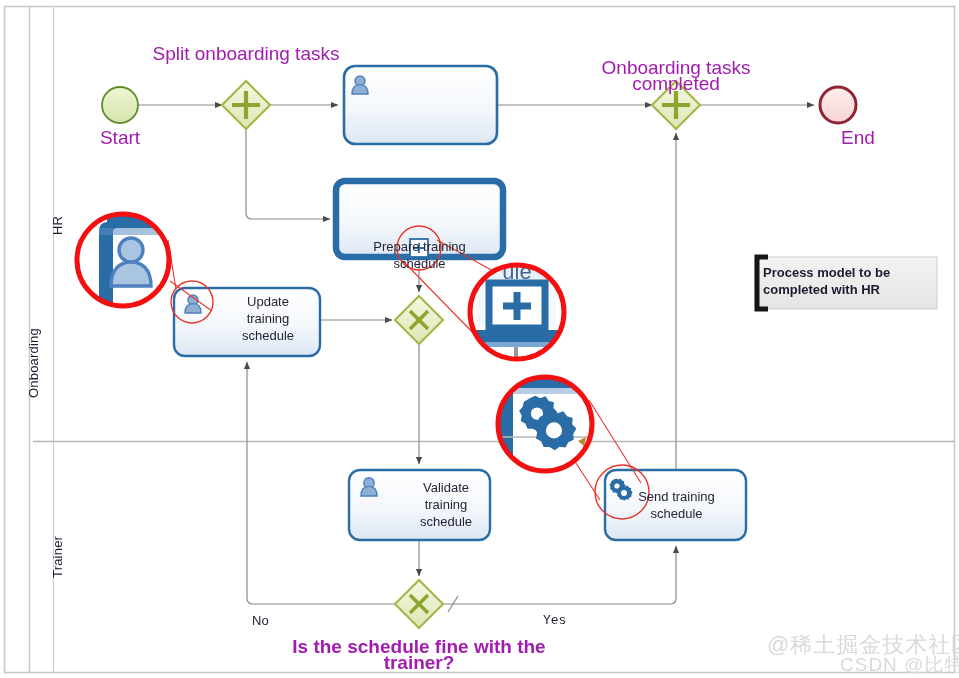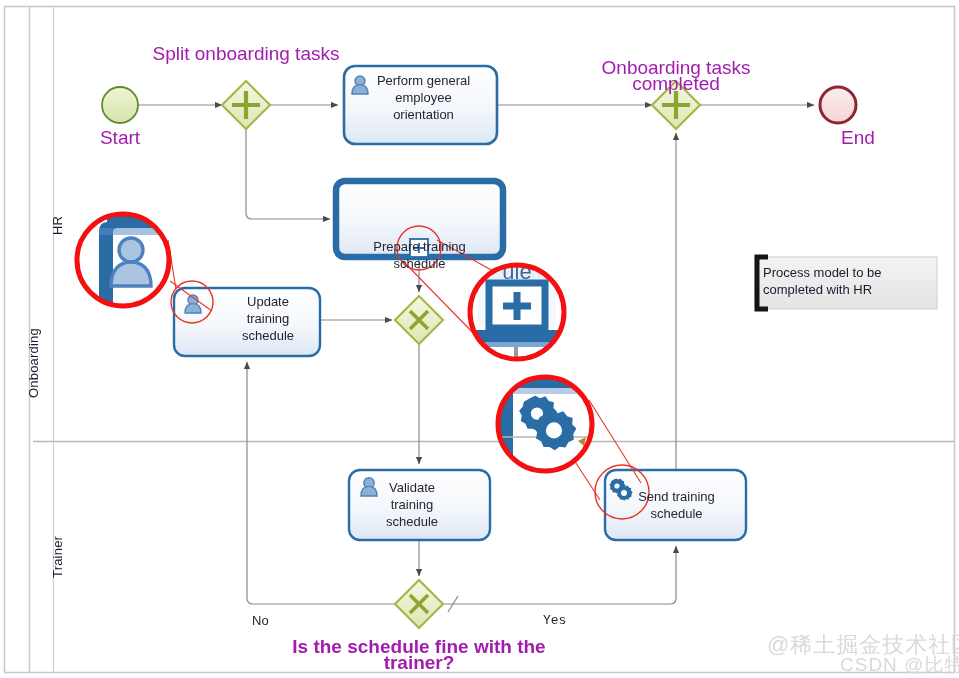--- a/index.html
+++ b/index.html
@@ -303,40 +303,37 @@
 
   <div class="lane-label" style="left:50px; top:578px; transform: rotate(-90deg);">Trainer</div>
 
   <div class="dgm-text" style="left:90px; top:130px; width:60px;text-align:center;">Start</div>
   <div class="dgm-text" style="left:828px; top:130px; width:60px;">End</div>
 
   <div class="dgm-text" style="left:146px; top:46px; width:200px;">Split onboarding tasks</div>
   <div class="dgm-text" style="left:566px; top:60px; width:220px;">Onboarding tasks completed</div>
   <div class="dgm-text" style="left:279px; top:639px; width:280px;font-weight:bold;">Is the schedule fine with the trainer?</div>
 
-  <div class="task-label" style="left:356px; top:72px; width:135px;">Perform general
-employee
-orientation</div>
 
   <div class="task-label" style="left:344px; top:199px; width:151px;margin-top:39px;">Prepare training
 schedule</div>
 
   <div class="task-label" style="left:216px; top:293px; width:104px;">Update
 training
 schedule</div>
 
-  <div class="task-label" style="left:362px; top:479px; width:100px;">Validate
+  <div class="task-label" style="left:396px; top:479px; width:100px;">Validate
 training
 schedule</div>
 
   <div class="task-label" style="left:619px; top:488px; width:115px;">Send training
 schedule</div>
 
   <div class="flow-label" style="left:252px; top:581px;">No</div>
   <div class="flow-label" style="left:543px; top:581px;font-family:Liberation Mono, monospace;">Yes</div>
 
-  <div class="note-text" style="left:763px; top:264px; width:168px;">Process model to be
+  <div class="note-text" style="left:763px; top:264px; width:168px;font-weight:bold;">Process model to be
 completed with HR</div>
 
   <div class="watermark" style="left:767px; top:630px;">@稀土掘金技术社区</div>
   <div class="watermark sub" style="left:840px; top:652px;">CSDN @比特桃</div>
 
 </div>
 
 </body></html>

